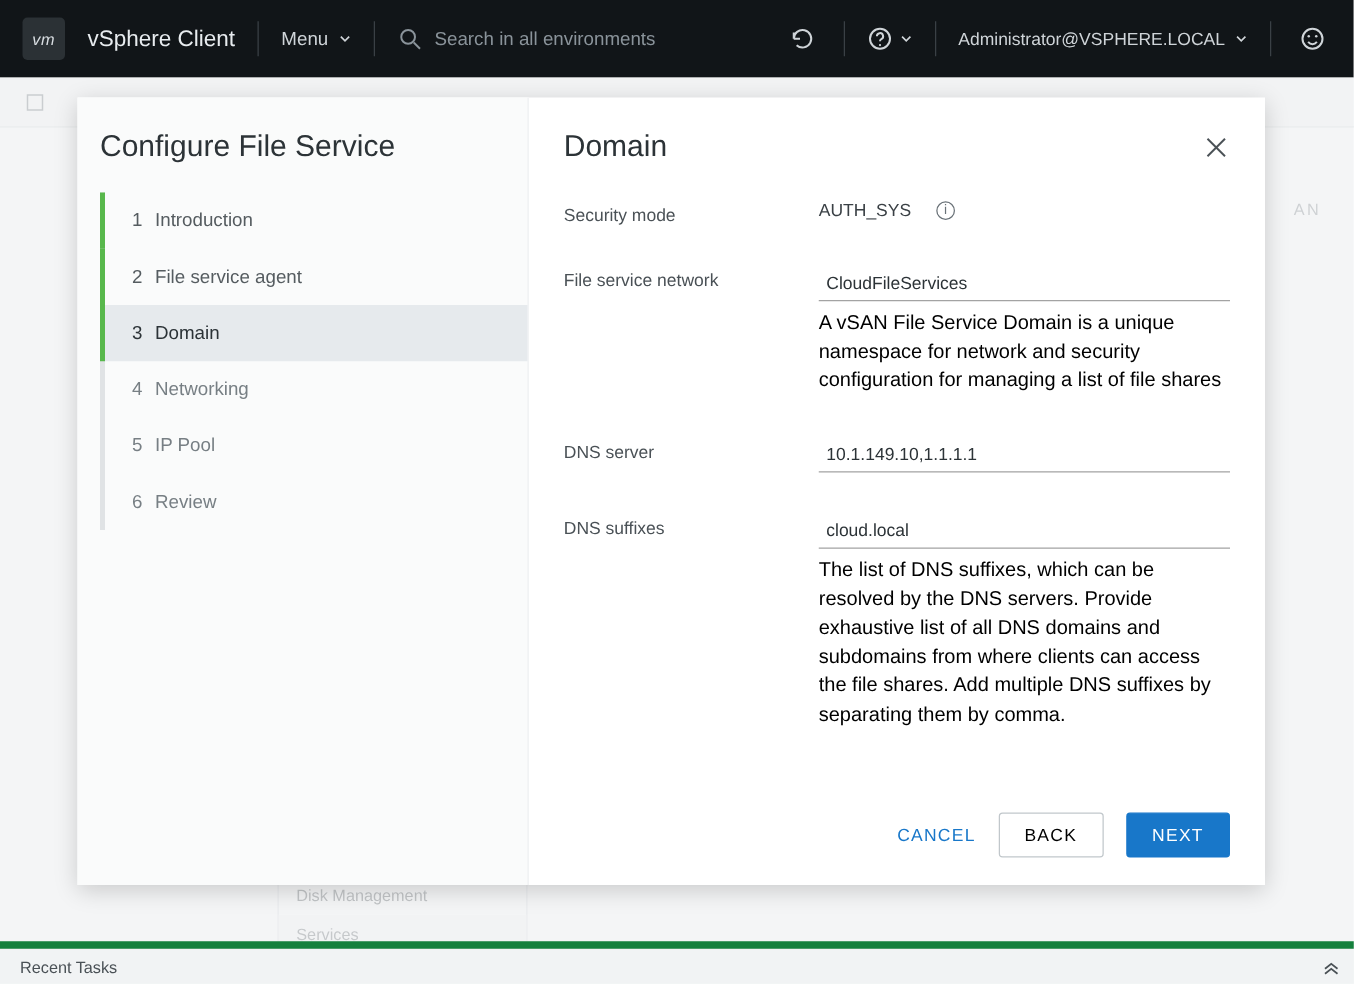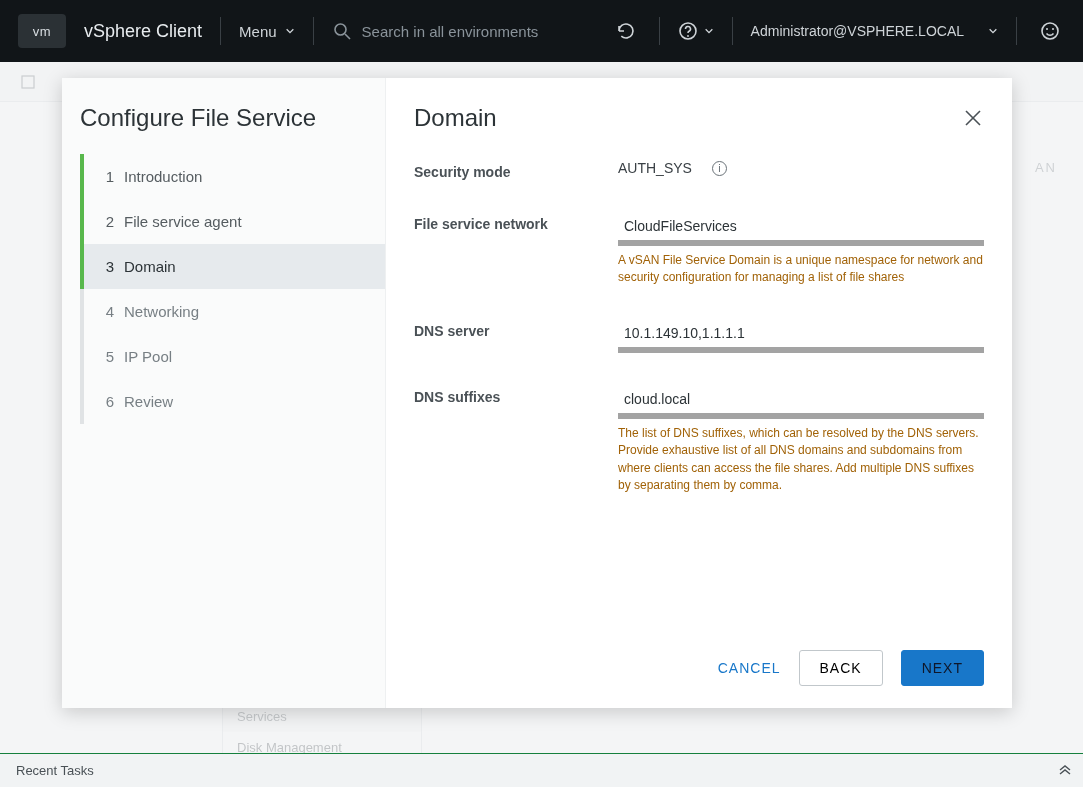--- a/index.html
+++ b/index.html
@@ -4,32 +4,32 @@
 <style>
   * { box-sizing: border-box; margin: 0; padding: 0; font-family: -apple-system, BlinkMacSystemFont, "Segoe UI", Arial, sans-serif; }
   html, body { width: 1083px; height: 787px; overflow: hidden; background: #fff; }
 
   
   .topbar {
     height: 62px; background: #111518; color: #cfd4d8; display: flex; align-items: center;
     padding: 0 18px; gap: 18px; position: relative;
   }
   .logo-box {
-    width: 48px; height: 34px; background: #2b3135; border-radius: 4px; display: flex;
-    align-items: center; justify-content: center; font-size: 13px; color: #d9dee2; letter-spacing: 0.5px;
+    width: 34px; height: 34px; background: #2b3135; border-radius: 4px; display: flex;
+    align-items: center; justify-content: center; font-size: 13px; color: #d9dee2; letter-spacing: 0.5px; font-style: italic;
   }
   .product { font-size: 18px; color: #e8ecef; font-weight: 400; flex-shrink: 0; }
   .vr { width: 1px; height: 28px; background: #3a4045; }
   .menu-btn { display: flex; align-items: center; gap: 8px; color: #cfd4d8; font-size: 15px; cursor: pointer; }
   .chev { width: 10px; height: 10px; }
   .search-wrap { display: flex; align-items: center; gap: 10px; color: #8a939a; font-size: 15px; flex: 0 0 auto; }
   .icon-btn { width: 30px; height: 30px; display:flex; align-items:center; justify-content:center; cursor:pointer; }
   .spacer { flex: 1; }
   .help-wrap { display:flex; align-items:center; gap:6px; }
-  .user-wrap { display:flex; align-items:center; gap:24px; font-size: 14px; color:#cfd4d8; }
+  .user-wrap { display:flex; align-items:center; gap:8px; font-size: 14px; color:#cfd4d8; }
 
   
   .secbar { height: 40px; background:#f5f7f8; border-bottom:1px solid #d5dadd; display:flex; align-items:center; padding-left:20px; gap:18px; color:#2d3338; }
 
   
   .bg-sidebar { position:absolute; left:222px; top:78px; width:200px; background:#fff; border:1px solid #d5dadd; font-size:13px; color:#3a4045; }
   .bg-sidebar .it { padding:8px 14px; }
   .bg-sidebar .it.light { color:#4a5156; background:#f6f7f8; }
 
   .bg-right-text { position:absolute; right:26px; top:160px; font-size:13px; color:#6a7278; letter-spacing:2px; }
@@ -39,21 +39,21 @@
     position:absolute; left:0; top:62px; right:0; bottom:0;
     background: rgba(240,242,243,0.75);
   }
 
   
   .modal {
     position:absolute; left:62px; top:78px; width:950px; height:630px; background:#fff;
     box-shadow: 0 4px 18px rgba(0,0,0,0.18); display:flex;
   }
   .wiz-left {
-    width:324px; background:#fafbfb; border-right:1px solid #eef0f1; padding:26px 0 0 0;
+    width:361px; background:#fafbfb; border-right:1px solid #eef0f1; padding:26px 0 0 0;
   }
   .wiz-title { font-size:24px; font-weight:300; color:#2c3337; padding:0 18px 22px 18px; }
   .steps { border-left:4px solid #e0e3e5; margin-left:18px; }
   .step {
     padding:14px 16px; font-size:15px; color:#777f84; display:flex; gap:10px; align-items:baseline;
     cursor:pointer;
   }
   .step.done { color:#555c60; }
   .step.current {
     background:#e6eaed; color:#2c3337; position:relative;
@@ -62,48 +62,48 @@
   .step.done { border-left:4px solid #58b84c; margin-left:-4px; }
   .step-num { width:14px; text-align:right; }
 
   .wiz-right { flex:1; display:flex; flex-direction:column; }
   .wiz-head { display:flex; align-items:center; justify-content:space-between; padding:26px 28px 18px 28px; }
   .wiz-head h2 { font-size:24px; font-weight:300; color:#2c3337; }
   .close-x { cursor:pointer; color:#4a5156; width:22px; height:22px; }
 
   .form-area { padding:0 28px; flex:1; overflow:auto; }
   .row { display:flex; align-items:flex-start; gap:24px; padding:10px 0 22px 0; }
-  .row .lbl { width:180px; font-size:14px; font-weight:700; color:#4a5156; padding-top:4px; }
+  .row .lbl { width:180px; font-size:14px; font-weight:400; color:#4a5156; padding-top:4px; }
   .row .fld { flex:1; }
   .ro-val { font-size:14px; color:#3a4045; display:flex; align-items:center; gap:20px; }
   .info-i {
     width:15px; height:15px; border:1px solid #6a7278; border-radius:50%; font-size:11px;
     display:inline-flex; align-items:center; justify-content:center; color:#6a7278; cursor:pointer;
   }
   .txt-input {
-    width:100%; border:none; border-bottom:6px solid #a3a3a3; padding:6px 6px 6px 6px;
+    width:100%; border:none; border-bottom:1px solid #a3a3a3; padding:6px 6px 6px 6px;
     font-size:14px; color:#2c3337; outline:none; background:transparent;
   }
-  .help { font-size:12px; color:#a16207; line-height:1.45; padding-top:6px; max-width:400px; }
+  .help { font-size:16px; color:#000000; line-height:1.45; padding-top:6px; max-width:400px; }
 
   .footer { display:flex; justify-content:flex-end; gap:18px; padding:18px 28px 22px 28px; align-items:center; }
   .btn-link { color:#1877c9; font-size:14px; letter-spacing:1px; cursor:pointer; background:none; border:none; }
   .btn-outline {
     color:#000000; font-size:14px; letter-spacing:1px; background:#fff; border:1px solid #c1c7cb;
     padding:9px 20px; border-radius:3px; cursor:pointer;
   }
   .btn-primary {
-    color:#0f172a; background:#1877c9; border:1px solid #1877c9; font-size:14px; letter-spacing:1px;
+    color:#ffffff; background:#1877c9; border:1px solid #1877c9; font-size:14px; letter-spacing:1px;
     padding:9px 20px; border-radius:3px; cursor:pointer;
   }
 
   
   .bottombar {
     position:absolute; left:0; right:0; bottom:0; height:34px; background:#f1f3f4;
-    border-top:1px solid #15803d; display:flex; align-items:center; padding:12px 16px; gap:24px;
+    border-top:6px solid #15803d; display:flex; align-items:center; padding:12px 16px; gap:24px;
     font-size:13px; color:#4a5156;
   }
   .bottombar .expand { position:absolute; right:10px; top:6px; cursor:pointer; color:#4a5156; }
 
   svg { display:block; }
 </style>
 </head>
 <body>
 
 <div class="topbar">
@@ -159,22 +159,22 @@
   </div>
 </div>
 
 <div class="secbar">
   <svg width="16" height="16" viewBox="0 0 16 16">
       <rect x="2" y="2" width="12" height="12" fill="none" stroke="#5a6268" stroke-width="1.2"></rect>
     </svg>
 </div>
 
 <div class="bg-sidebar" style="top:700px;">
+  <div class="it">Disk Management</div>
   <div class="it light">Services</div>
-  <div class="it">Disk Management</div>
 </div>
 <div class="bg-right-text">AN</div>
 
 <div class="overlay"></div>
 
 <div class="modal">
   <div class="wiz-left">
     <div class="wiz-title">Configure File Service</div>
     <div class="steps">
       <div class="step done">

